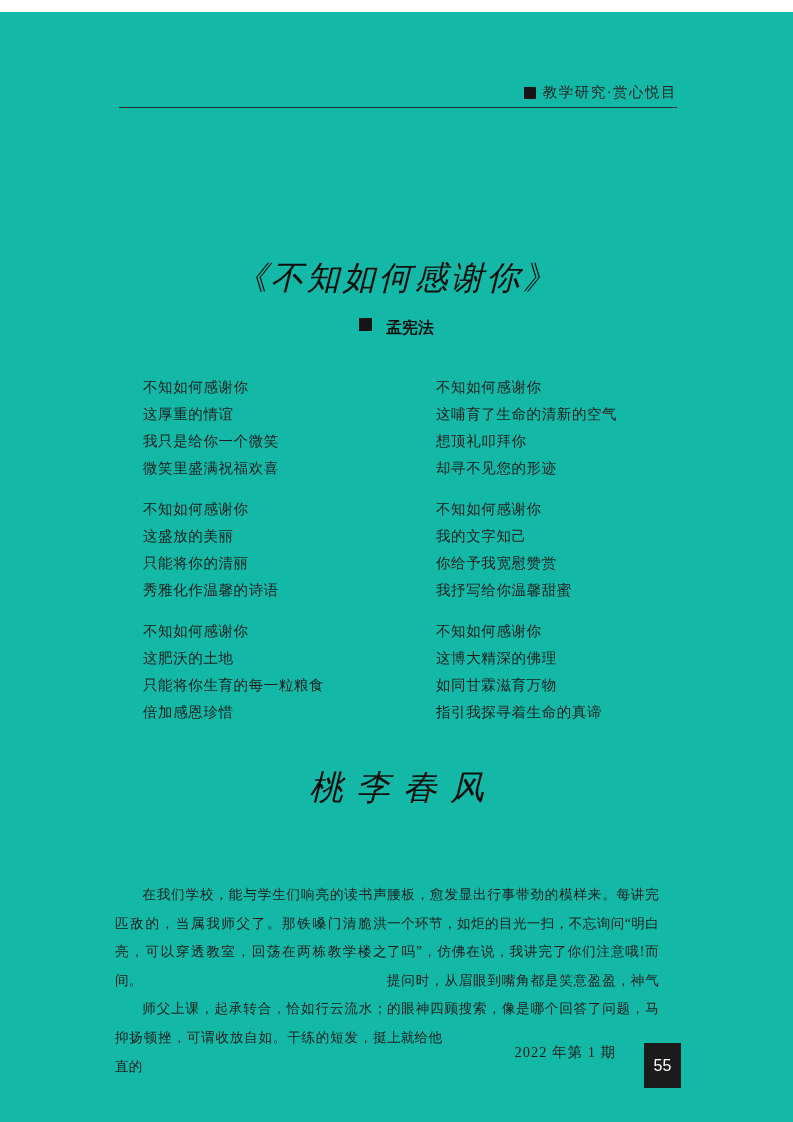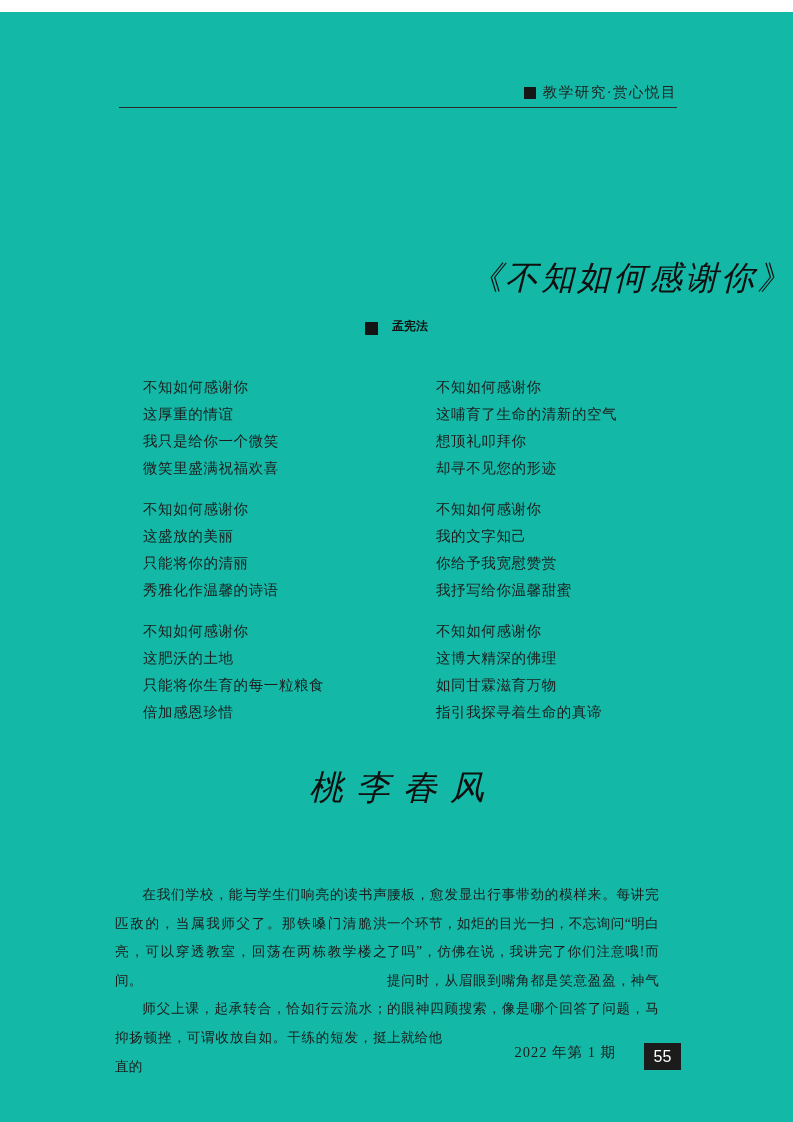--- a/index.html
+++ b/index.html
@@ -20,30 +20,30 @@
   .sq { width:12px; height:12px; background:#151515; display:inline-block; }
   .rule { position:absolute; top:95px; left:119px; right:116px; border-top:1.6px solid #2b2b2b; }
 
   
   .top-poem { position:absolute; top:107px; left:143px; right:110px; font-size:14.5px; color:#1c1c1c; }
   .prow { display:grid; grid-template-columns:293px 1fr; }
   .pcell { min-height:29px; line-height:29px; letter-spacing:0.6px; }
 
   
   .title1 {
-    position:absolute; top:244px; left:0; width:100%; text-align:right;
+    position:absolute; top:244px; left:0; width:100%; text-align:center;
     font-size:33px; font-style:italic; font-weight:400;
     font-family:"DejaVu Serif","Liberation Serif",serif;
     letter-spacing:3px; color:#0f0f0f; margin:0;
   }
   .author {
     position:absolute; left:0; width:100%;
-    display:flex; justify-content:center; align-items:flex-end; gap:14px;
+    display:flex; justify-content:center; align-items:flex-start; gap:14px;
     font-family:"Liberation Sans","DejaVu Sans",sans-serif;
-    font-weight:bold; font-size:12px; color:#111;
+    font-weight:bold; font-size:16px; color:#111;
   }
   .a1 { top:306px; }
   .sq2 { width:13px; height:13px; background:#141414; display:inline-block; }
 
   
   .stanzas { position:absolute; top:362px; left:143px; right:110px; font-size:14.5px; color:#1c1c1c; }
   .stanza { display:grid; grid-template-columns:293px 1fr; margin-bottom:14px; }
   .sline { min-height:27px; line-height:27px; letter-spacing:0.6px; }
 
   
@@ -62,21 +62,21 @@
     font-size:13.6px; line-height:28.6px; text-align:justify;
     color:#1b1b1b; letter-spacing:0.2px;
   }
   .prose p { margin:0; }
   .prose p.indent { text-indent:2em; }
 
   
   .ftr { position:absolute; top:1031px; right:112px; display:flex; align-items:flex-start; gap:28px; }
   .issue { font-size:14.5px; color:#1c1c1c; letter-spacing:1px; }
   .pagenum {
-    width:37px; height:27px; background:#1b1b1b; color:#ffffff;
+    width:37px; height:45px; background:#1b1b1b; color:#ffffff;
     display:flex; align-items:center; justify-content:center;
     font-family:"Liberation Sans","DejaVu Sans",sans-serif; font-size:16px;
   }
 </style>
 </head>
 <body>
 
 <div class="page">
 
   <div class="hdr">

